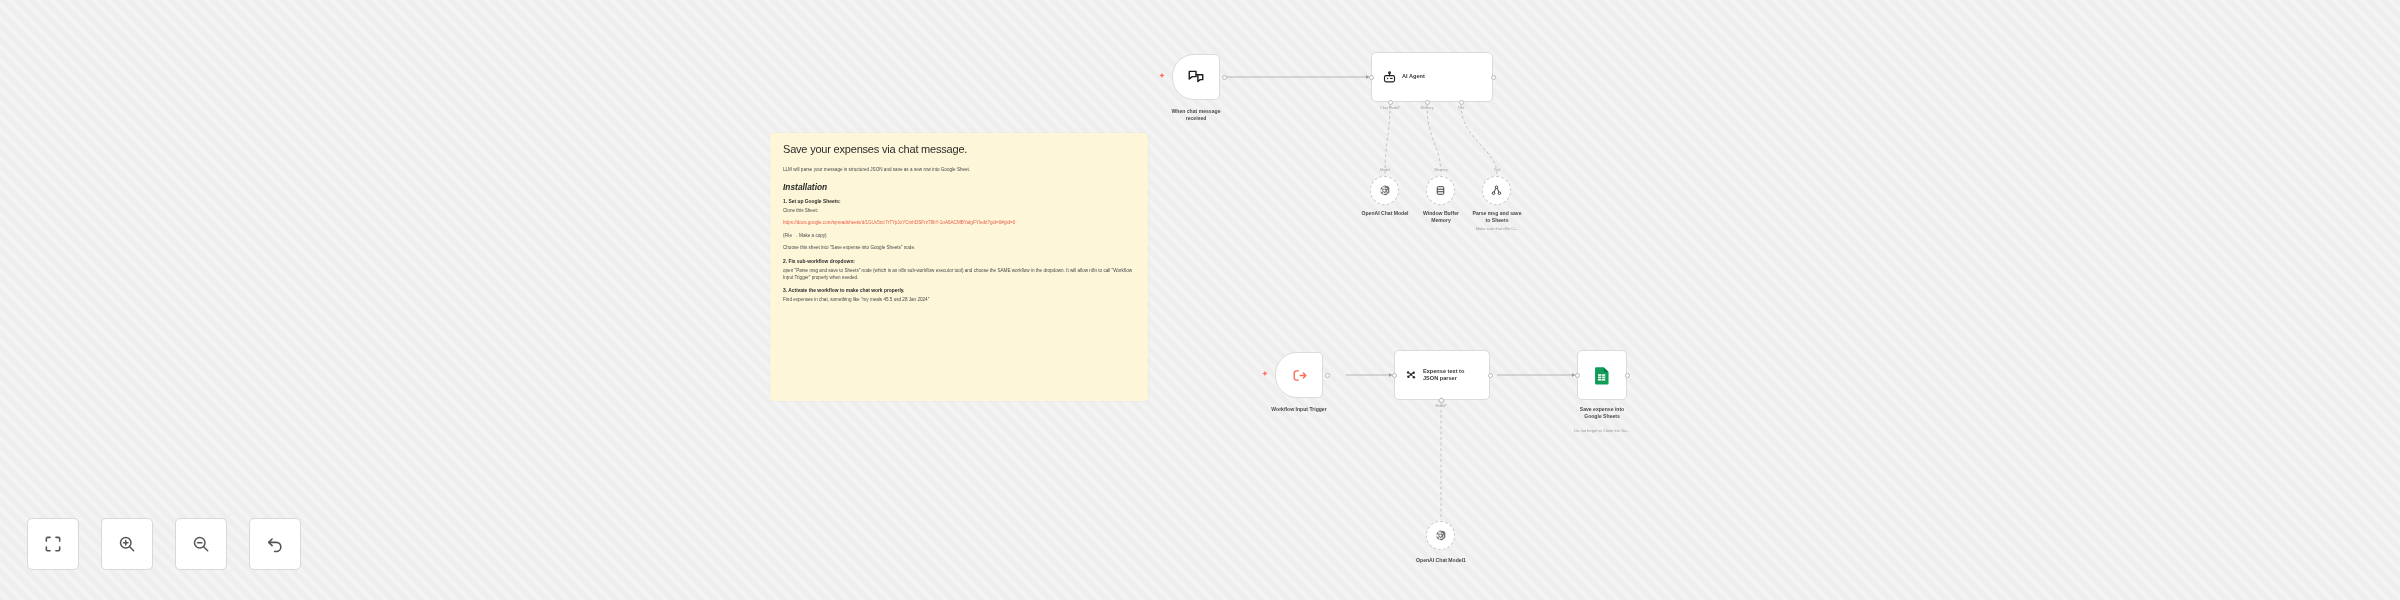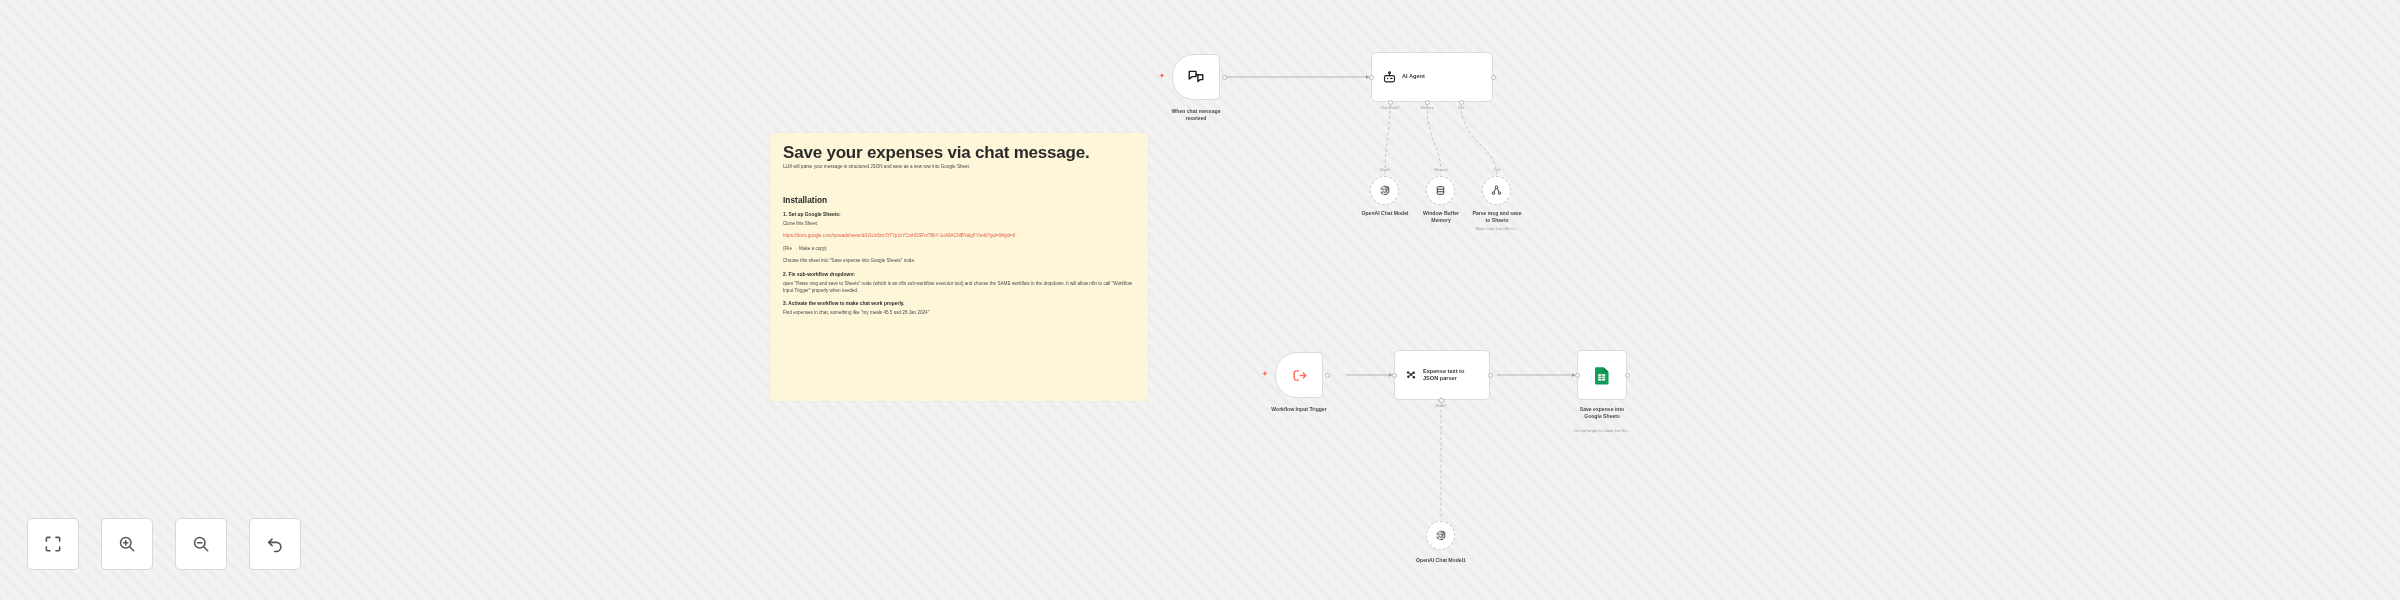--- a/index.html
+++ b/index.html
@@ -23,30 +23,31 @@
     position: absolute;
     left: 770px; top: 133px;
     width: 378px; height: 268px;
     background: #fdf6d9;
     border-radius: 3px;
     overflow: hidden;
     padding: 10px 13px;
     box-shadow: 0 0 0 0.5px rgba(0,0,0,0.04);
   }
   .sticky h1 {
-    font-size: 17px; font-weight: 700; color: #2b2b2b;
-    letter-spacing: -0.2px; margin-bottom: 0;
+    font-size: 11px; font-weight: 400; color: #2b2b2b;
+    letter-spacing: -0.2px; margin-bottom: 11px;
   }
   .sticky p {
     font-size: 4.6px; color: #4a4a4a; line-height: 1.55;
     margin-bottom: 7px;
   }
   .sticky h2 {
     font-size: 8.4px; font-weight: 700; color: #2b2b2b;
-    margin: 25px 0 5px 0;
+    margin: 9px 0 5px 0;
+    font-style: italic;
   }
   .sticky h3 {
     font-size: 4.9px; font-weight: 700; color: #2b2b2b;
     margin: 7px 0 3px 0;
   }
   .sticky a {
     font-size: 4.6px; color: #e8604c; text-decoration: none;
     word-break: break-all; display: block; line-height: 1.55;
     margin-bottom: 6px;
   }

